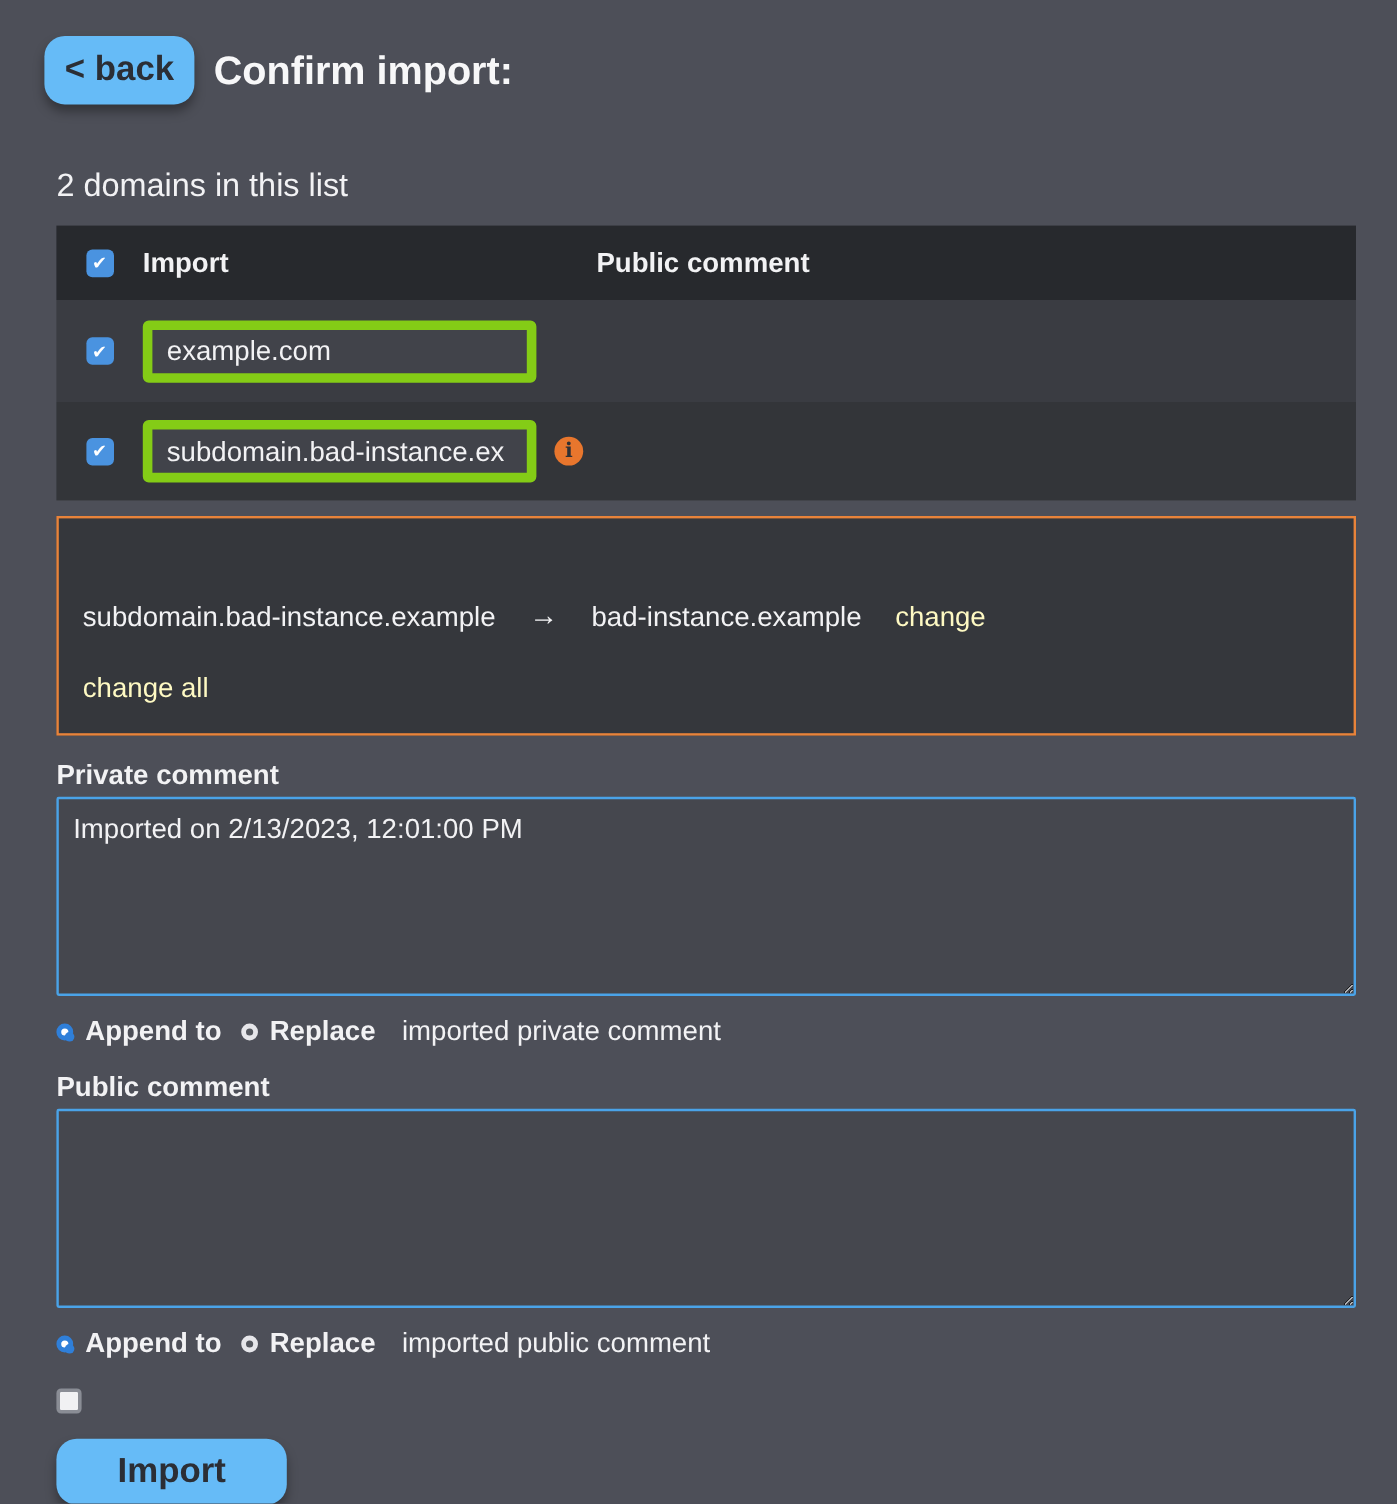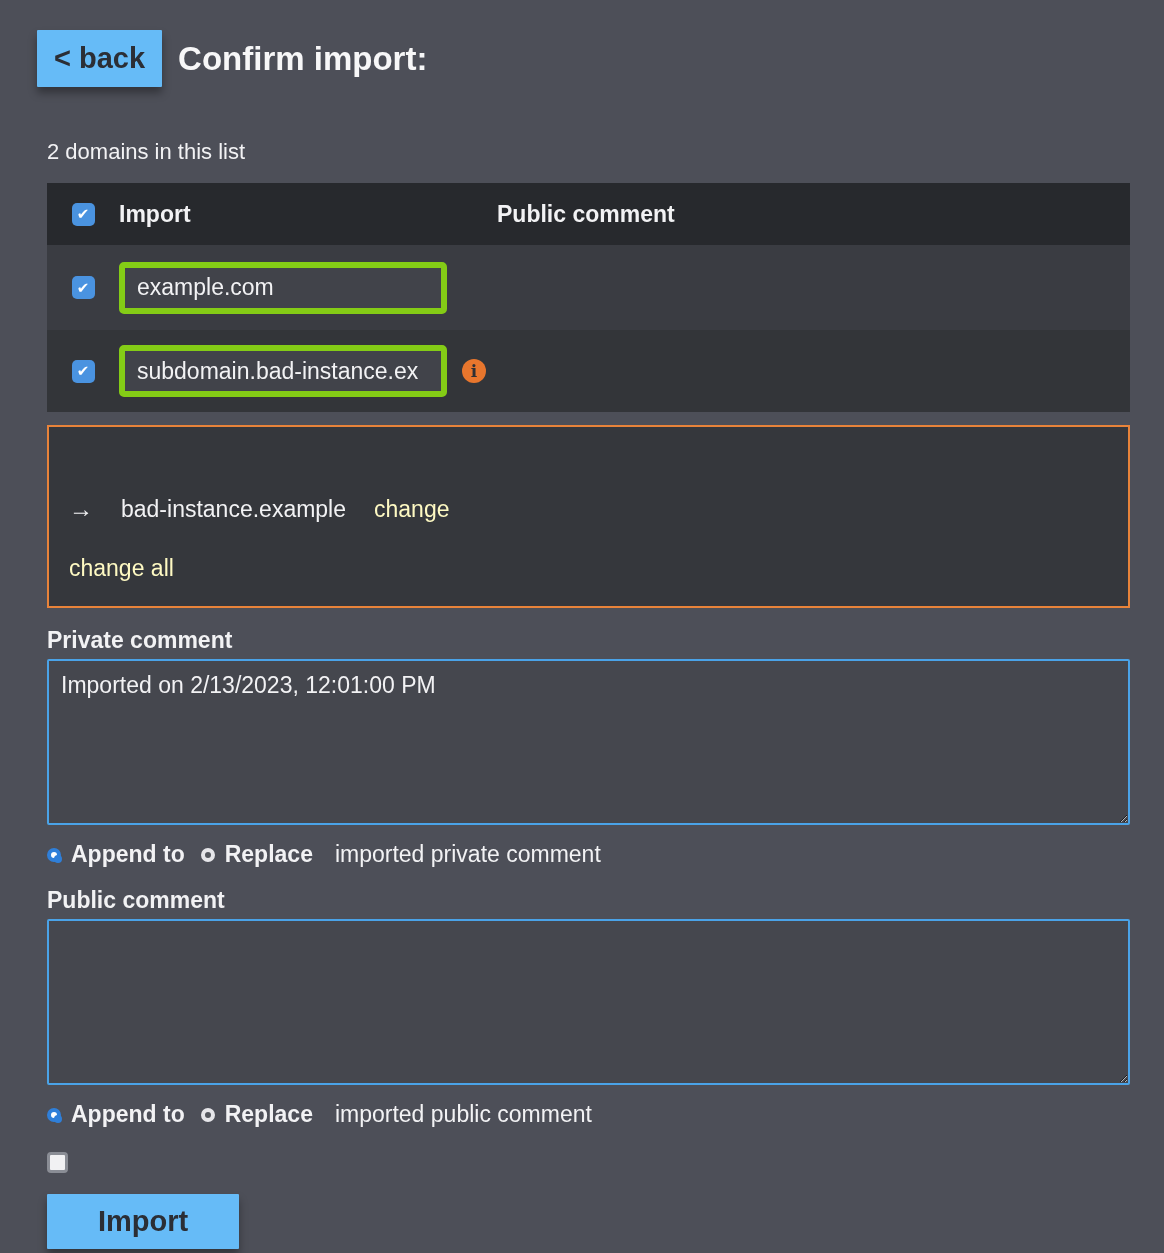--- a/index.html
+++ b/index.html
@@ -11,29 +11,29 @@
   }
   .page { padding: 30px 34px 0 47px; }
 
   
   .hdr { display: flex; align-items: center; margin-left: -10px; }
   .btn {
     background: #66bbf7;
     color: #2b2e35;
     font-weight: bold;
     border: none;
-    border-radius: 1px;
+    border-radius: 17px;
     box-shadow: 0 6px 9px rgba(0,0,0,0.35);
     cursor: pointer;
     font-family: inherit;
   }
   .back-btn { font-size: 29px; padding: 12px 17px; }
   .page-title { font-size: 33px; font-weight: bold; margin-left: 16px; color: #f7f7f8; }
 
-  .summary { margin-top: 52px; font-size: 22px; }
+  .summary { margin-top: 52px; font-size: 27px; }
 
   
   .domain-table { margin-top: 18px; width: 1083px; }
   .t-row { display: grid; grid-template-columns: 72px 378px 1fr; align-items: center; }
   .t-head { background: #27292d; height: 62px; font-weight: bold; font-size: 23px; }
   .t-r1 { background: #3a3c42; height: 85px; }
   .t-r2 { background: #333539; height: 82px; }
   .cb-cell { display: flex; justify-content: center; }
   .cb {
     width: 23px; height: 23px; border-radius: 5px;
@@ -44,21 +44,21 @@
   }
   .cb-off {
     width: 21px; height: 21px; border-radius: 4px;
     background: #f1f1f3; border: 3px solid #8a8d95;
     display: inline-block; cursor: pointer;
   }
   .domain-cell { display: flex; align-items: center; gap: 15px; }
   .domain-input {
     width: 328px; height: 52px;
     background: #41434a;
-    border: 6px solid #84cc16;
+    border: 8px solid #84cc16;
     border-radius: 5px;
     color: #f2f2f4;
     font-size: 23px;
     padding: 0 12px;
     font-family: inherit;
   }
   .info-icon {
     width: 24px; height: 24px; border-radius: 50%;
     background: #e8762d;
     color: #2e3035;
@@ -151,20 +151,21 @@
       <div class="domain-cell">
         <input class="domain-input" value="subdomain.bad-instance.ex" style="">
         <span class="info-icon">i</span>
       </div>
       <div></div>
     </div>
   </div>
 
   <div class="warn">
     <div class="change-row">
+      <span>subdomain.bad-instance.example</span>
       <span class="arrow">→</span>
       <span>bad-instance.example</span>
       <a class="link">change</a>
     </div>
     <div class="change-all">
       <a class="link">change all</a>
     </div>
   </div>
 
   <div class="sec-label">Private comment</div>

